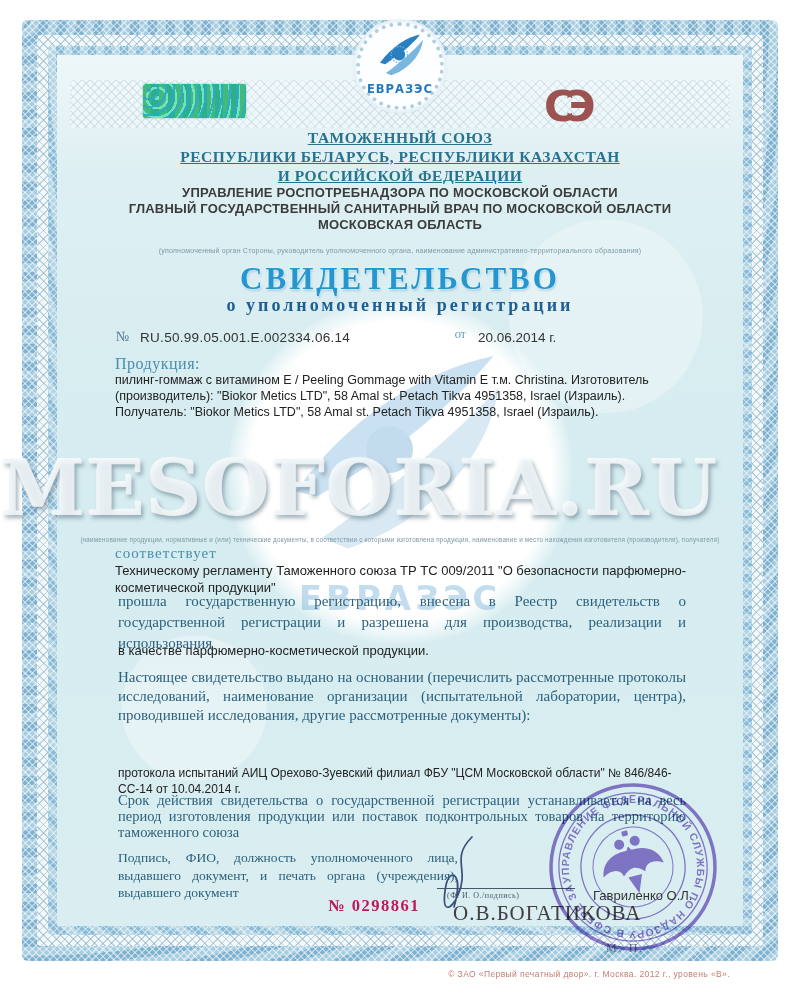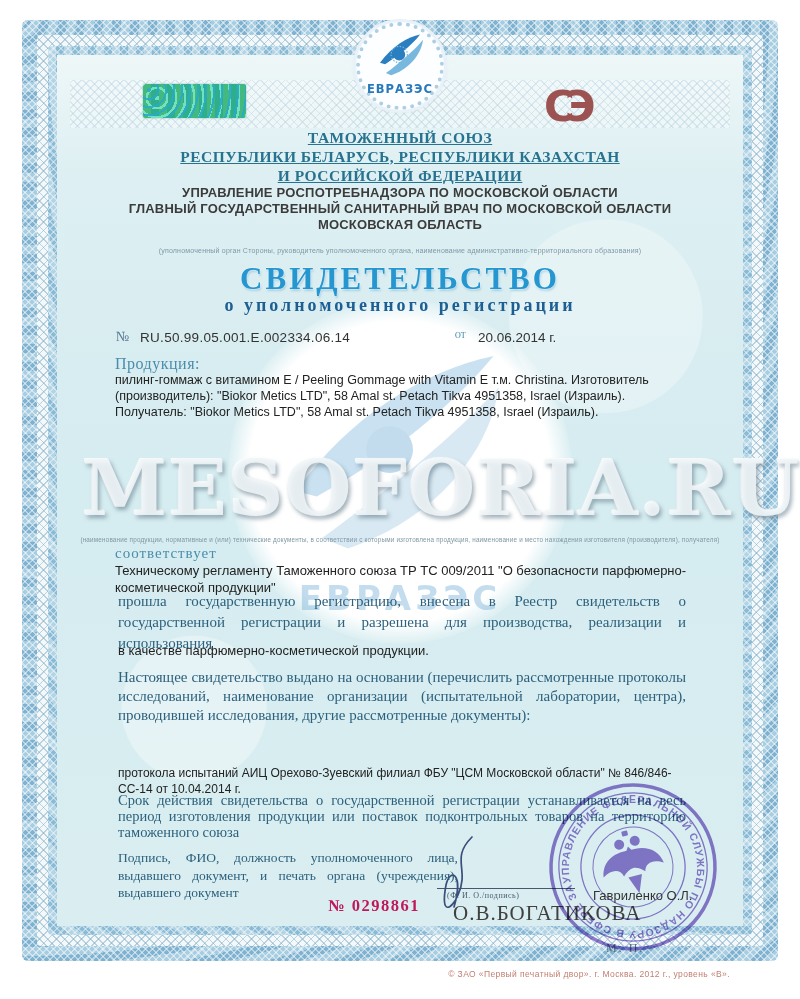--- a/index.html
+++ b/index.html
@@ -41,21 +41,21 @@
       #f6fbfc;
   }
   
   .center-emblem { position:absolute; left:228px; top:300px; width:344px; height:344px; z-index:2;
     border-radius:50%; background:radial-gradient(circle,#ffffff 62%, rgba(255,255,255,0) 72%);
     display:flex; align-items:flex-end; justify-content:center; }
   .center-emblem svg { position:absolute; left:42px; top:30px; }
   .center-emblem .ghost-org { font-family:"DejaVu Sans",sans-serif; font-weight:bold;
     font-size:34px; letter-spacing:4px; color:#5aa0d0; opacity:.35; margin-bottom:26px; }
   
-  .watermark { position:absolute; left:0; top:443px; width:100%; z-index:3; text-align:right;
+  .watermark { position:absolute; left:0; top:443px; width:100%; z-index:3; text-align:left;
     font-family:"DejaVu Serif", serif; font-size:77px; font-weight:bold; letter-spacing:1px;
     color:rgba(240,246,248,.88);
     text-shadow: 2px 3px 4px rgba(95,120,135,.6), -1px -1px 1px rgba(255,255,255,.95); }
   
   .emblem-top { position:absolute; left:352px; top:20px; width:96px; height:96px; z-index:5; text-align:center; }
   .emblem-circle { position:absolute; left:4px; top:2px; width:88px; height:88px; border-radius:50%;
     background:#fdfeff; border:4px dotted #aecfe2; box-shadow:0 0 0 3px #e8f2f8, 0 1px 4px rgba(80,120,150,.4); }
   .emblem-top svg { position:absolute; left:22px; top:10px; }
   .emblem-org { position:absolute; left:0; width:100%; top:62px; font-family:"DejaVu Sans",sans-serif;
     font-weight:bold; font-size:11.5px; letter-spacing:1px; color:#2779bd; }
@@ -154,21 +154,21 @@
     <div class="hdr-serif l-serif">ТАМОЖЕННЫЙ СОЮЗ</div>
     <div class="hdr-serif l-serif">РЕСПУБЛИКИ БЕЛАРУСЬ, РЕСПУБЛИКИ КАЗАХСТАН</div>
     <div class="hdr-serif l-serif">И РОССИЙСКОЙ ФЕДЕРАЦИИ</div>
     <div class="l-sans">УПРАВЛЕНИЕ РОСПОТРЕБНАДЗОРА ПО МОСКОВСКОЙ ОБЛАСТИ</div>
     <div class="l-sans">ГЛАВНЫЙ ГОСУДАРСТВЕННЫЙ САНИТАРНЫЙ ВРАЧ ПО МОСКОВСКОЙ ОБЛАСТИ</div>
     <div class="l-sans">МОСКОВСКАЯ ОБЛАСТЬ</div>
     <div class="caption" style="margin-top:14px;">(уполномоченный орган Стороны, руководитель уполномоченного органа, наименование административно-территориального образования)</div>
   </div>
 
   <div class="txt title-main">СВИДЕТЕЛЬСТВО</div>
-  <div class="txt title-sub">о уполномоченного регистрации</div>
+  <div class="txt title-sub">о уполномоченный регистрации</div>
 
   <div class="txt reg-row">
     <span class="reg-no-label">№</span>
     <span class="reg-no">RU.50.99.05.001.E.002334.06.14</span>
     <span class="reg-date-label">от</span>
     <span class="reg-date">20.06.2014 г.</span>
   </div>
 
   <div class="txt product-label">Продукция:</div>
   <div class="txt product-text">пилинг-гоммаж с витамином Е / Peeling Gommage with Vitamin E т.м. Christina. Изготовитель (производитель): "Biokor Metics LTD", 58 Amal st. Petach Tikva 4951358, Israel (Израиль).  Получатель: "Biokor Metics LTD", 58 Amal st. Petach Tikva 4951358, Israel (Израиль).</div>

